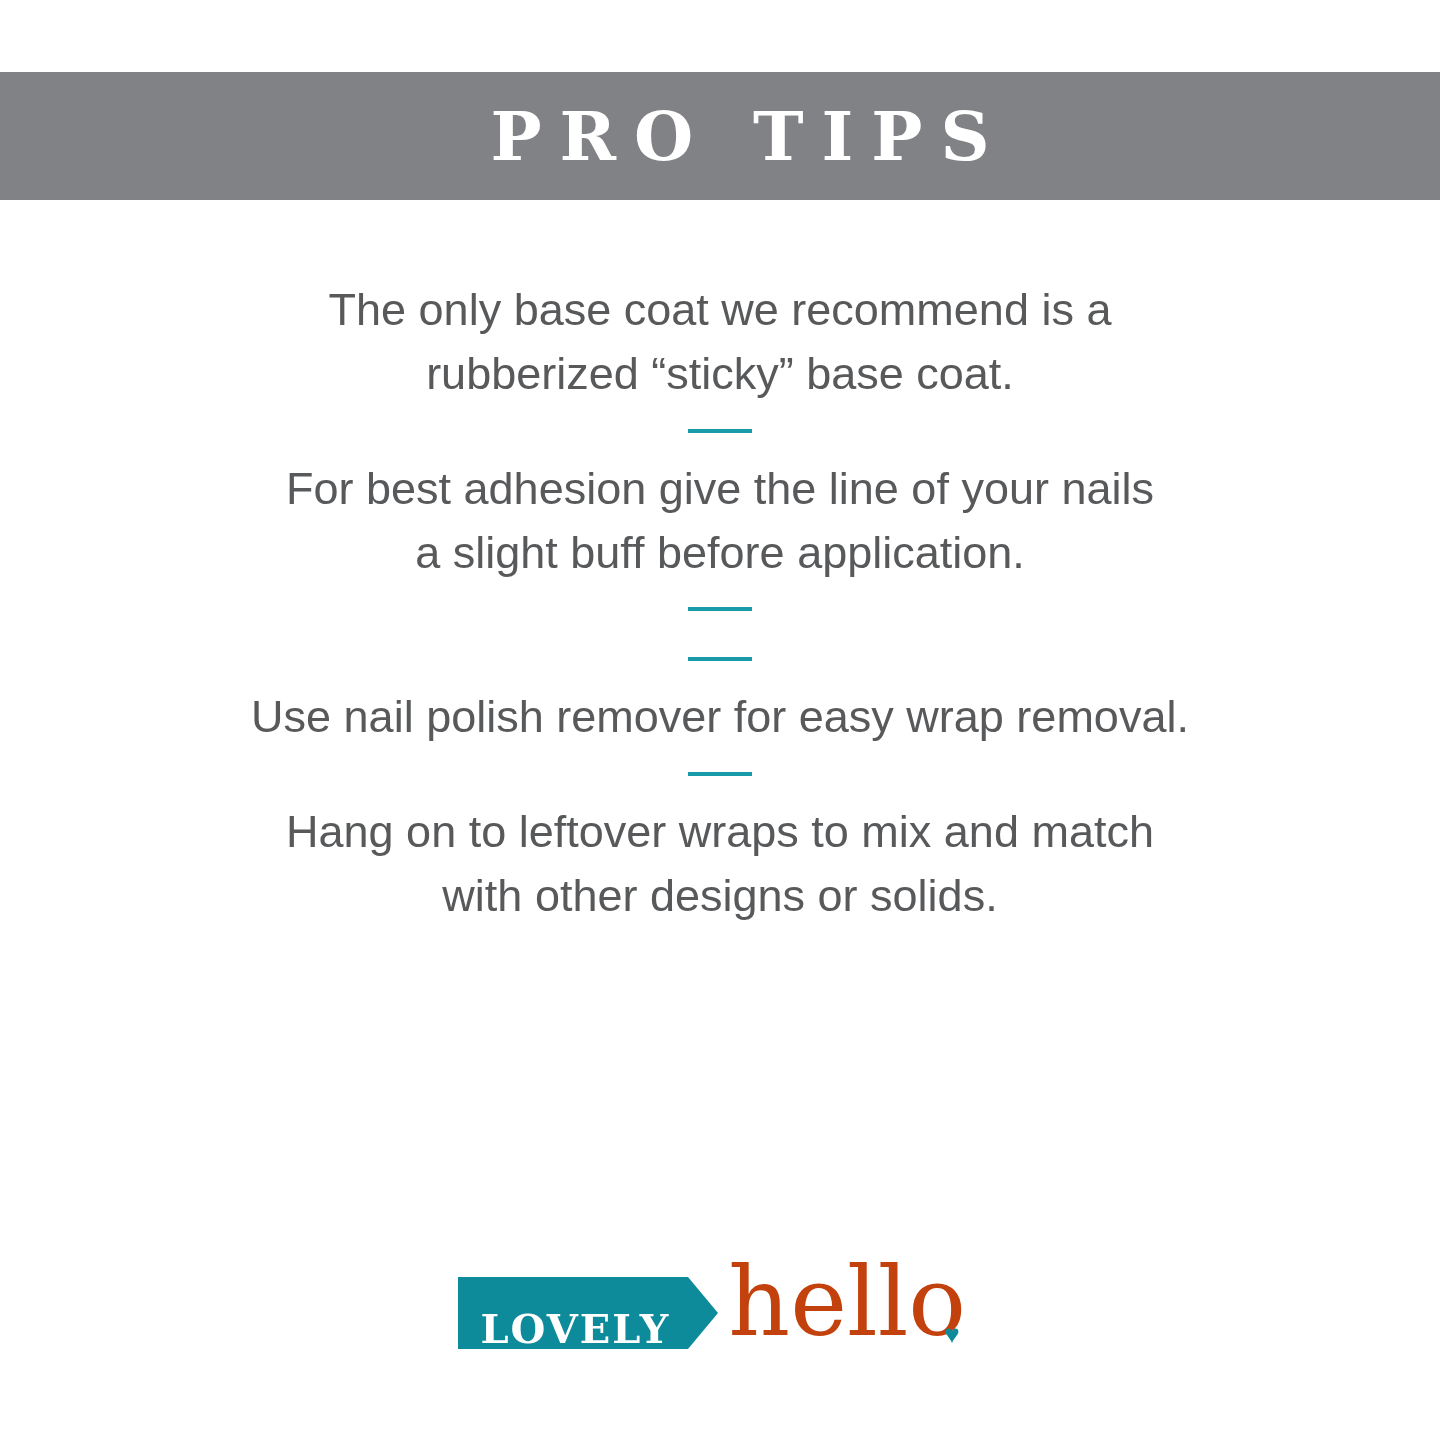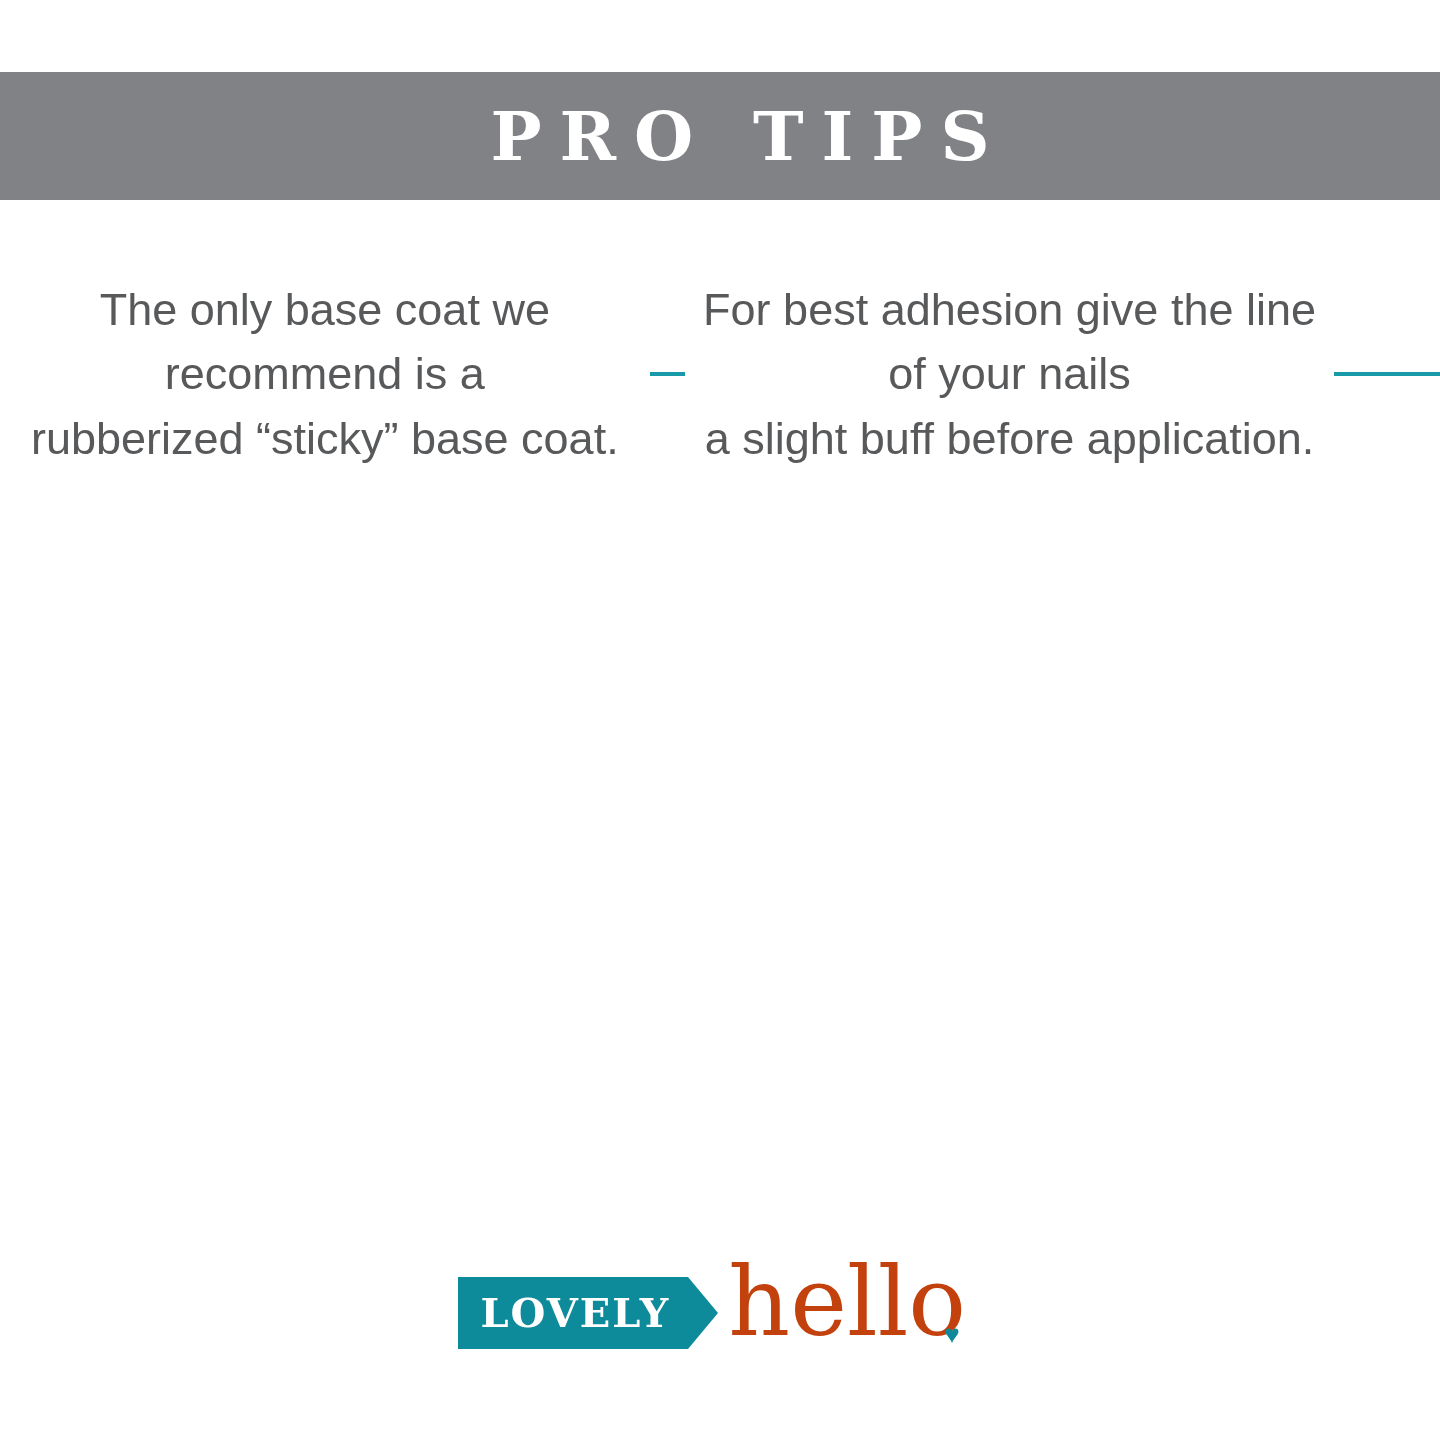--- a/index.html
+++ b/index.html
@@ -44,21 +44,21 @@
     line-height: 1;
     white-space: nowrap;
   }
   
   .tips {
     position: absolute;
     top: 278px;
     left: 0;
     width: 1440px;
     display: flex;
-    flex-direction: row;
+    flex-direction: column;
     align-items: center;
   }
   .tip {
     width: 1180px;
     text-align: center;
     color: #58595b;
     font-size: 45px;
     line-height: 1.43;
     font-family: "Liberation Sans", sans-serif;
     font-weight: 400;
@@ -83,21 +83,21 @@
   .logo-inner {
     display: flex;
     align-items: center;
     height: 120px;
   }
   .logo-badge {
     position: relative;
     background: #0d8b9a;
     height: 72px;
     display: flex;
-    align-items: center;
+    align-items: flex-end;
     padding: 0 18px 0 22px;
     margin-top: 26px;
   }
   .logo-badge-text {
     color: #ffffff;
     font-family: "DejaVu Serif", serif;
     font-weight: bold;
     font-size: 40px;
     letter-spacing: 2px;
     line-height: 1;
@@ -141,22 +141,25 @@
     <div class="tip">The only base coat we recommend is a
 rubberized “sticky” base coat.</div>
     <div class="divider"></div>
 
     <div class="tip">For best adhesion give the line of your nails
 a slight buff before application.</div>
     <div class="divider"></div>
 
     <div class="divider"></div>
 
+    <div class="tip">Use nail polish remover for easy wrap removal.</div>
     <div class="divider"></div>
 
+    <div class="tip">Hang on to leftover wraps to mix and match
+with other designs or solids.</div>
 
   </div>
 
   <div class="logo">
     <div class="logo-inner">
       <div class="logo-badge">
         <span class="logo-badge-text">LOVELY</span>
       </div>
       <div class="logo-badge-arrow"></div>
       <span class="logo-word">hello</span>

